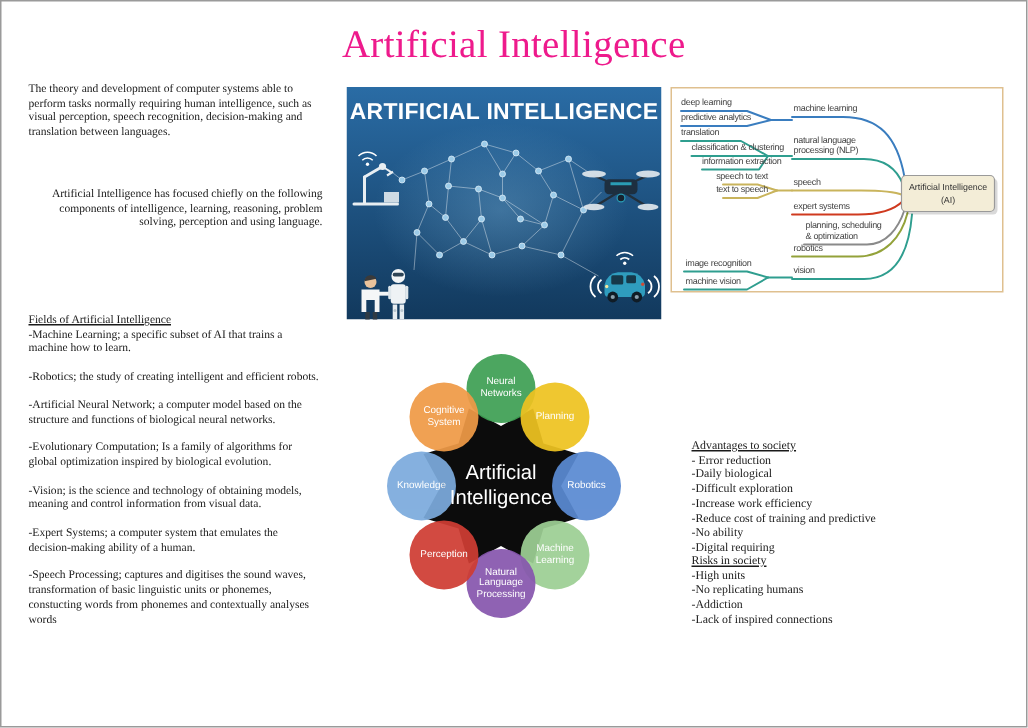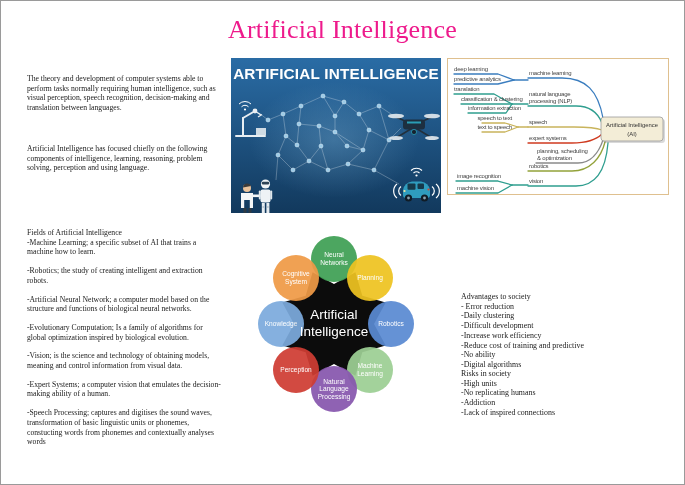--- a/index.html
+++ b/index.html
@@ -7,25 +7,25 @@
     width:685px;height:485px;position:relative;background:#ffffff;
     border:1px solid #9a9a9a;box-sizing:border-box;overflow:hidden;
     font-family:"Liberation Serif", serif;color:#1a1a1a;
   }
   
   .page-title{
     position:absolute;top:14px;left:0;width:100%;text-align:center;
     font-size:26px;font-weight:400;letter-spacing:.2px;
   }
   
-  .ltext{position:absolute;left:26px;width:196px;font-size:7.7px;line-height:9.7px;text-align:left;margin-top:20px;}
+  .ltext{position:absolute;left:18px;width:196px;font-size:7.7px;line-height:9.7px;text-align:left;}
   .p1{top:53px;}
-  .p2{top:123px;}
+  .p2{top:123px;text-align:right;}
   .fields{top:207px;}
-  .underline{}
+  .underline{text-decoration:underline;}
   .fields-item + .fields-item{margin-top:9px;}
   .fields-item:first-of-type{margin-top:0;}
   
   .hero{position:absolute;left:230px;top:57px;width:210px;height:155px;}
   .hero svg{display:block;}
   
   .mindmap{
     position:absolute;left:446px;top:57px;width:222px;height:137px;
     background:#ffffff;border:1px solid #dfc08f;box-sizing:border-box;
   }
@@ -66,25 +66,25 @@
 <body>
 
 <div class="page-title" style="color: rgb(238, 26, 140);">Artificial Intelligence</div>
 
 <div class="ltext p1">The theory and development of computer systems able to perform tasks normally requiring human intelligence, such as visual perception, speech recognition, decision-making and translation between languages.</div>
 <div class="ltext p2">Artificial Intelligence has focused chiefly on the following components of intelligence, learning, reasoning, problem solving, perception and using language.</div>
 
 <div class="ltext fields">
   <div class="underline">Fields of Artificial Intelligence</div>
   <div class="fields-item">-Machine Learning; a specific subset of AI that trains a machine how to learn.</div>
-  <div class="fields-item">-Robotics; the study of creating intelligent and extraction robots.</div>
+  <div class="fields-item">-Robotics; the study of creating intelligent and efficient robots.</div>
   <div class="fields-item">-Artificial Neural Network; a computer model based on the structure and functions of biological neural networks.</div>
   <div class="fields-item">-Evolutionary Computation; Is a family of algorithms for global optimization inspired by biological evolution.</div>
   <div class="fields-item">-Vision; is the science and technology of obtaining models, meaning and control information from visual data.</div>
-  <div class="fields-item">-Expert Systems; a computer vision that emulates the decision-making ability of a human.</div>
+  <div class="fields-item">-Expert Systems; a computer system that emulates the decision-making ability of a human.</div>
   <div class="fields-item">-Speech Processing; captures and digitises the sound waves, transformation of basic linguistic units or phonemes, constucting words from phonemes and contextually analyses words</div>
 </div>
 
 <div class="hero">
   <svg width="210" height="155" viewBox="0 0 210 155">
     <defs>
       <linearGradient id="heroBg" x1="0" y1="0" x2="0" y2="1">
         <stop offset="0" stop-color="#2a6ca5"></stop>
           <stop offset="1" stop-color="#12395d"></stop>
       </linearGradient>
@@ -280,26 +280,26 @@
   <div class="cd-node n3" style="background-color: rgb(157, 207, 148);">Machine Learning</div>
   <div class="cd-node n4" style="background-color: rgb(135, 87, 174);">Natural Language Processing</div>
   <div class="cd-node n5" style="background-color: rgb(207, 61, 51);">Perception</div>
   <div class="cd-node n6" style="background-color: rgb(124, 171, 221);">Knowledge</div>
   <div class="cd-node n7" style="background-color: rgb(239, 154, 71);">Cognitive System</div>
 </div>
 
 <div class="rlist advantages">
   <div class="underline">Advantages to society</div>
   <div>- Error reduction</div>
-  <div>-Daily clustering</div>
-  <div>-Difficult development</div>
+  <div>-Daily biological</div>
+  <div>-Difficult exploration</div>
   <div>-Increase work efficiency</div>
   <div>-Reduce cost of training and predictive</div>
   <div>-No ability</div>
-  <div>-Digital algorithms</div>
+  <div>-Digital requiring</div>
 </div>
 
 <div class="rlist risks">
   <div class="underline">Risks in society</div>
   <div>-High units</div>
   <div>-No replicating humans</div>
   <div>-Addiction</div>
   <div>-Lack of inspired connections</div>
 </div>
 

